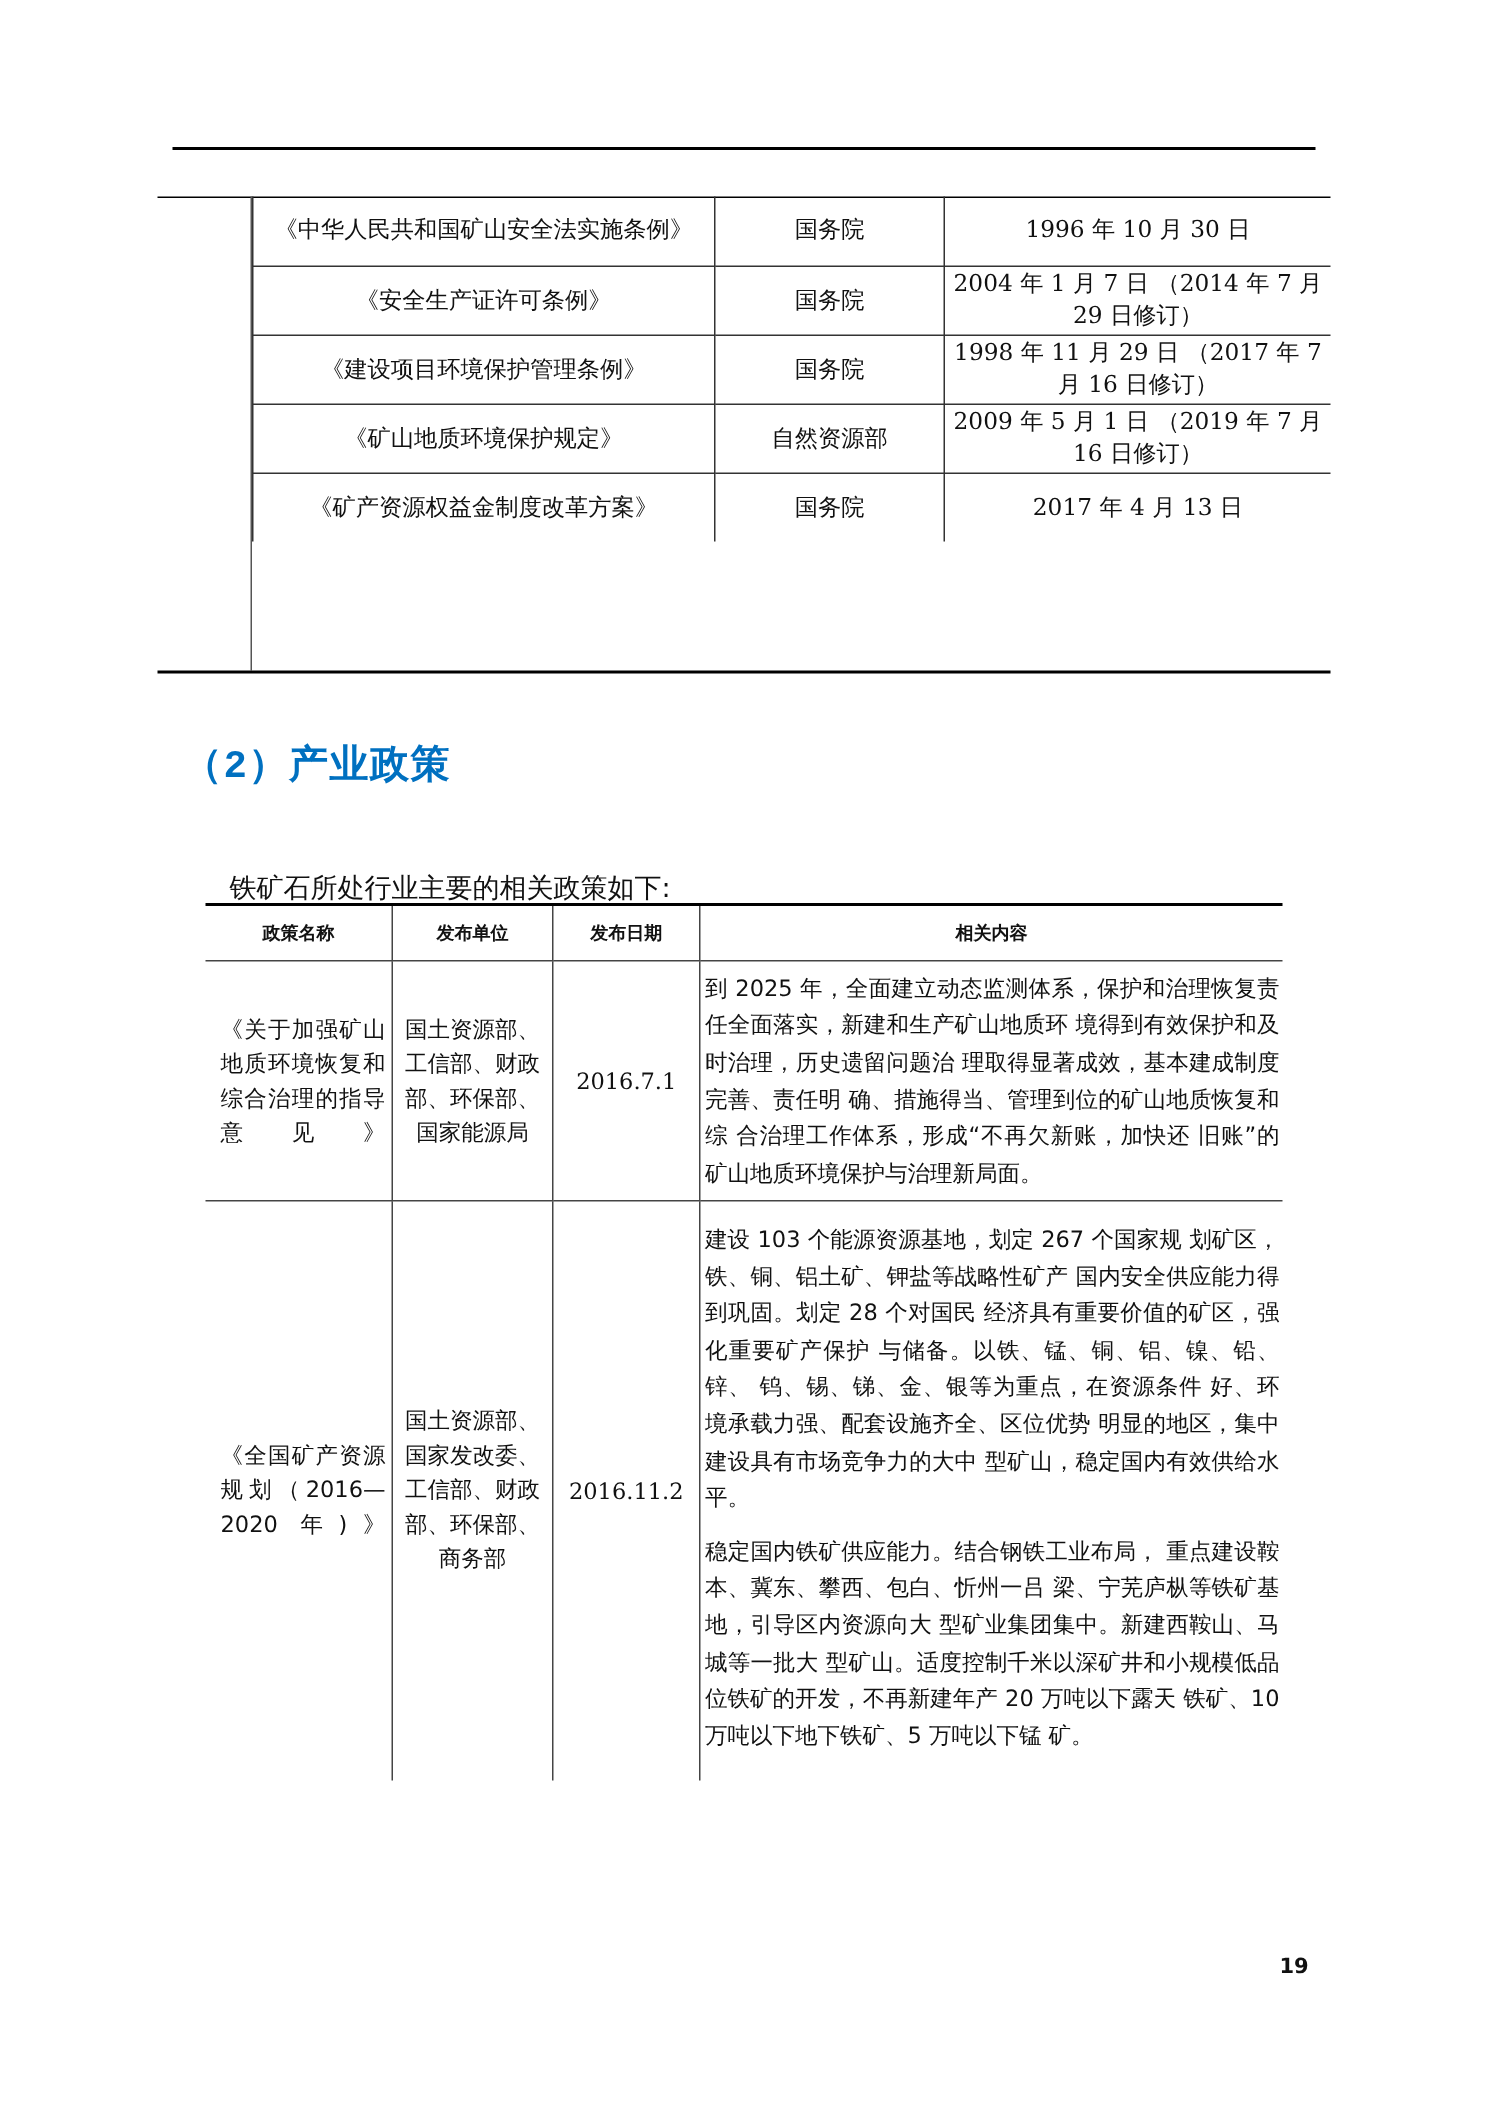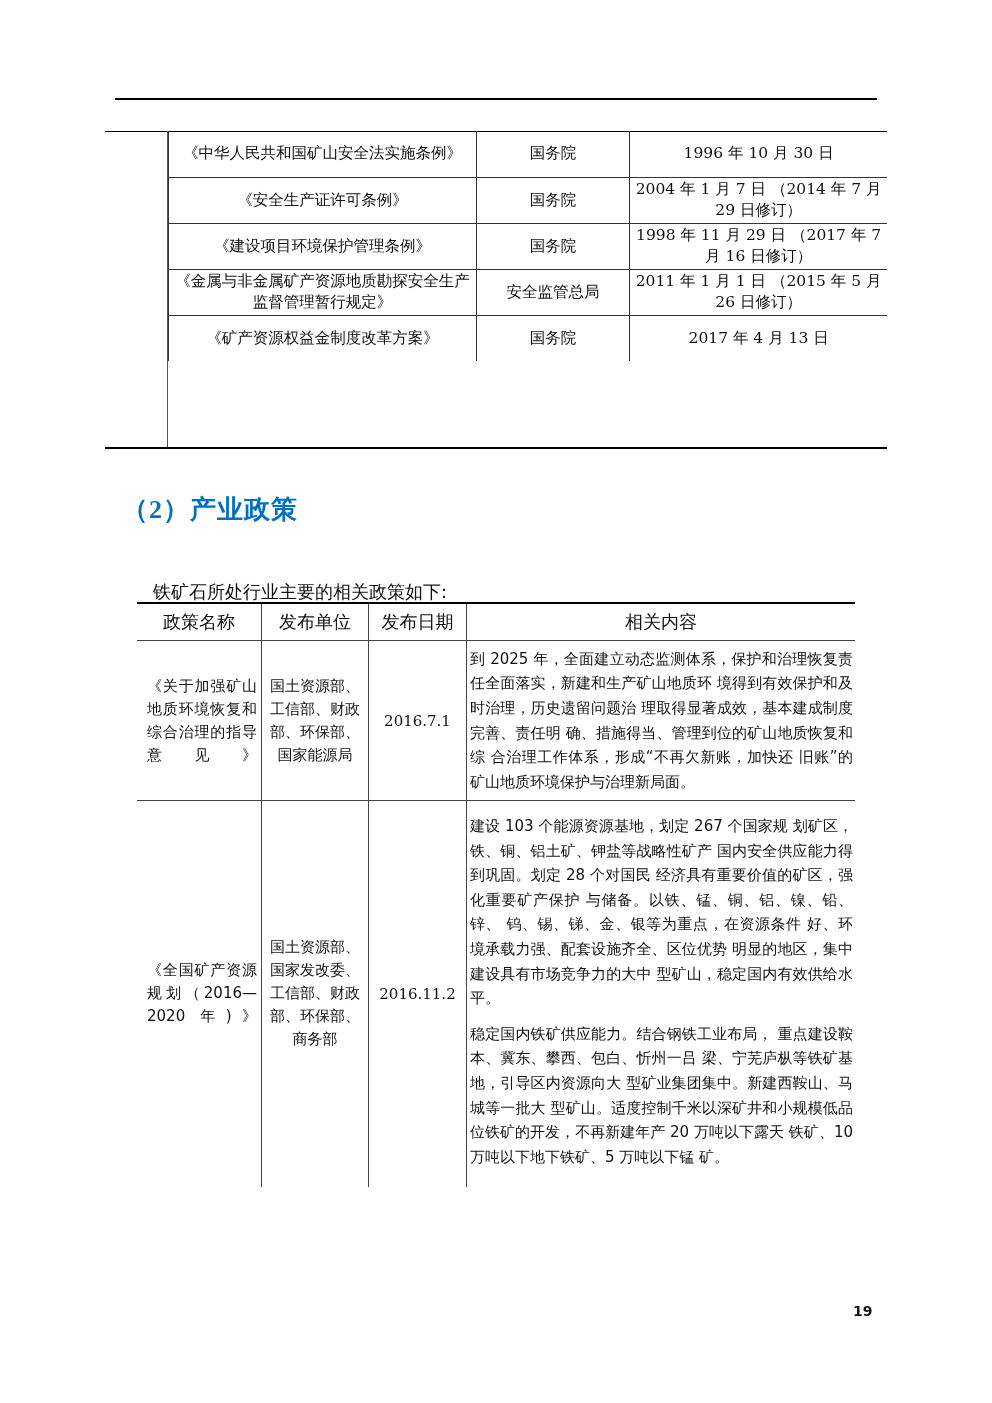--- a/index.html
+++ b/index.html
@@ -15,28 +15,28 @@
   table.t1 { position: absolute; left: 63px; top: 0; border-collapse: collapse; width: 719px; font-size: 15.5px; }
   table.t1 td { border: 1px solid #333; text-align: center; vertical-align: middle; padding: 0 3px; line-height: 21px; }
   table.t1 td.c1 { width: 300px; }
   table.t1 td.c2 { width: 146px; }
   table.t1 td.c3 { width: 250px; margin-left: 20px; }
   table.t1 tr { height: 46px; }
   table.t1 tr:last-child td { border-bottom: none; }
   table.t1 tr:first-child td { border-top: none; }
   table.t1 td.c3 { border-right: none; }
 
-  .sec-heading { position: absolute; left: 122px; top: 492px; font-family: Liberation Serif, serif;
+  .sec-heading { position: absolute; left: 122px; top: 492px; font-family: Liberation Mono, monospace;
                  font-weight: bold; font-size: 26px; color: #0070C0; letter-spacing: 1px; }
   .intro { position: absolute; left: 153px; top: 580px; font-size: 18px; font-family: "DejaVu Sans", "Liberation Sans", sans-serif; }
 
   .t2-top { position: absolute; left: 137px; top: 602px; width: 718px; height: 2px; background: #000; }
   table.t2 { position: absolute; left: 137px; top: 604px; border-collapse: collapse; width: 718px; font-size: 15px; }
   table.t2 td, table.t2 th { border: 1px solid #444; vertical-align: middle; }
-  table.t2 th { font-family: "DejaVu Sans", "Liberation Sans", sans-serif; font-weight: normal; font-size: 18px; height: 34px; border-top: none; }
+  table.t2 th { font-family: "DejaVu Sans", "Liberation Sans", sans-serif; font-weight: bold; font-size: 12px; height: 34px; border-top: none; }
   table.t2 th:first-child, table.t2 td:first-child { border-left: none; }
   table.t2 th:last-child, table.t2 td:last-child { border-right: none; }
   table.t2 .n { width: 110px; text-align: justify; text-align-last: justify; padding: 0 4px 0 10px; line-height: 23px; font-family: "DejaVu Sans", "Liberation Sans", sans-serif; }
   table.t2 .u { width: 104px; text-align: center; line-height: 23px; font-family: "DejaVu Sans", "Liberation Sans", sans-serif; margin-top: 48px; }
   table.t2 .d { width: 95px; text-align: center; }
   table.t2 .c { text-align: justify; padding: 2px 2px 2px 3px; line-height: 24.6px; font-family: "DejaVu Sans", "Liberation Sans", sans-serif; }
   table.t2 tr.r1 { height: 160px; }
   table.t2 tr.r2 { height: 92px; }
   table.t2 tr.r3 { height: 386px; }
   table.t2 tr.r3 td { border-bottom: none; vertical-align: top; }
@@ -63,23 +63,23 @@
       <td class="c1">《安全生产证许可条例》</td>
       <td class="c2">国务院</td>
       <td class="c3">2004 年 1 月 7 日 （2014 年 7 月 29 日修订）</td>
     </tr>
     <tr>
       <td class="c1">《建设项目环境保护管理条例》</td>
       <td class="c2">国务院</td>
       <td class="c3">1998 年 11 月 29 日 （2017 年 7 月 16 日修订）</td>
     </tr>
     <tr>
-      <td class="c1">《金属与非金属矿产资源地质勘探安全生产监督管理暂行规定》</td>
-      <td class="c2">安全监管总局</td>
-      <td class="c3">2011 年 1 月 1 日 （2015 年 5 月 26 日修订）</td>
+      <td class="c1">《矿山地质环境保护规定》</td>
+      <td class="c2">自然资源部</td>
+      <td class="c3">2009 年 5 月 1 日 （2019 年 7 月 16 日修订）</td>
     </tr>
     <tr>
       <td class="c1">《矿产资源权益金制度改革方案》</td>
       <td class="c2">国务院</td>
       <td class="c3">2017 年 4 月 13 日</td>
     </tr>
   </tbody>
     </table>
   <div class="t1-bottom" style="top:316px;"></div>
 </div>

